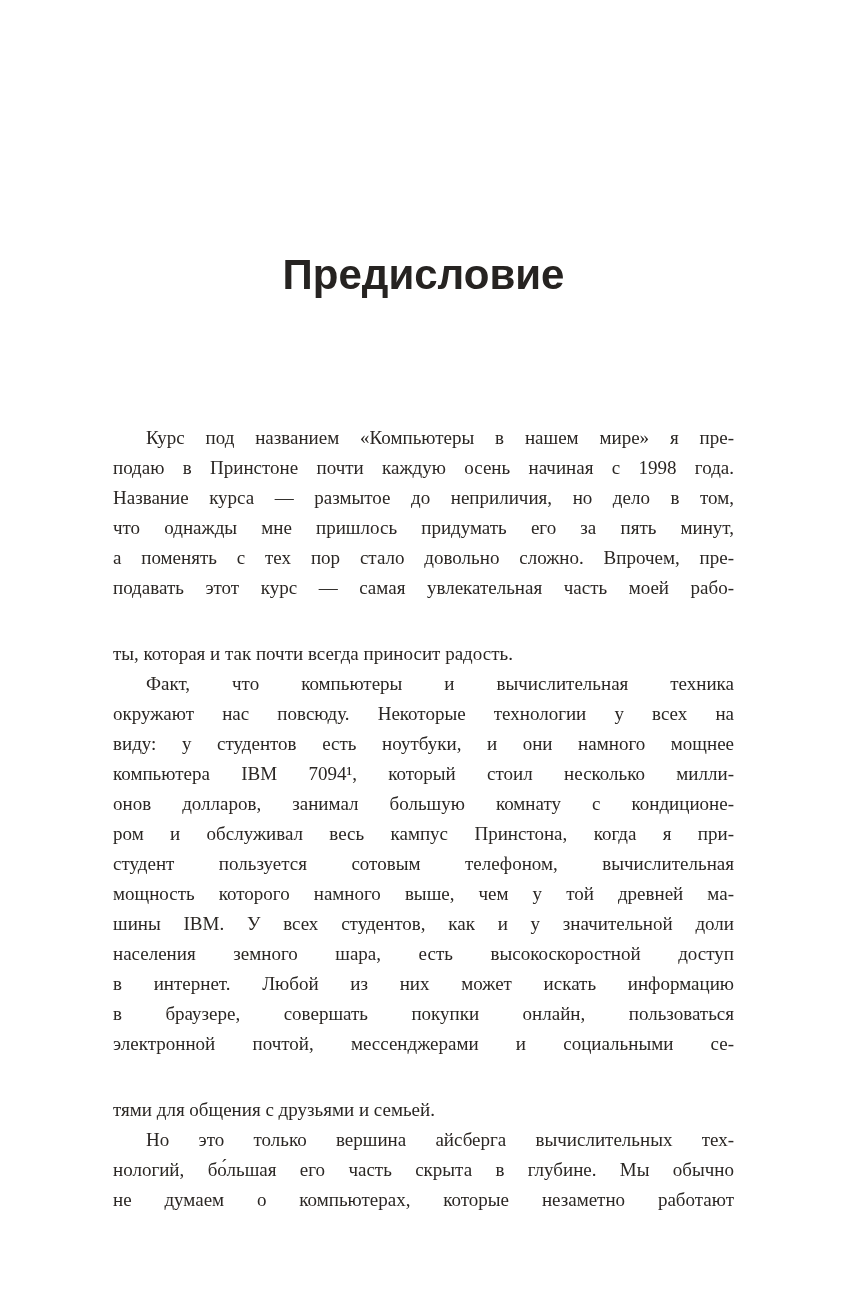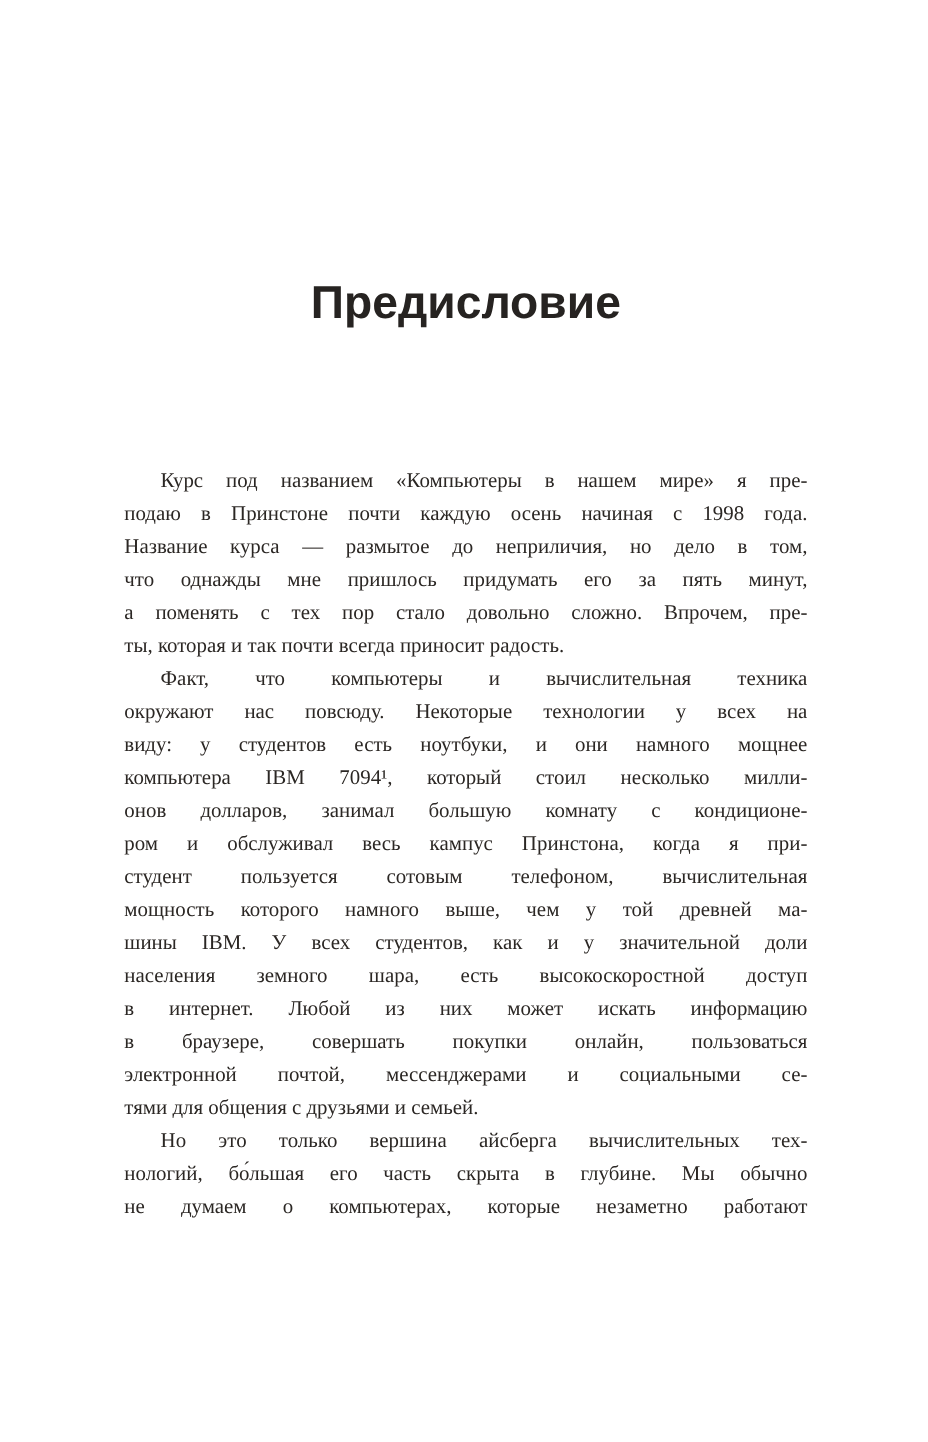--- a/index.html
+++ b/index.html
@@ -43,34 +43,36 @@
   .text-line {
     line-height: 30px;
     text-align: justify;
     text-align-last: justify;
   }
   .text-line.first-line {
     padding-left: 33px;
   }
   .text-line.para-end {
     text-align-last: left;
+    margin-top: 36px;
   }
 </style>
 </head>
 <body>
 
 <div class="book-page">
   <h1 class="chapter-title">Предисловие</h1>
   <div class="text-block" id="text-block">
       <div class="paragraph">
         <div class="text-line first-line">Курс под названием «Компьютеры в нашем мире» я пре-</div>
         <div class="text-line">подаю в Принстоне почти каждую осень начиная с 1998 года.</div>
         <div class="text-line">Название курса — размытое до неприличия, но дело в том,</div>
         <div class="text-line">что однажды мне пришлось придумать его за пять минут,</div>
         <div class="text-line">а поменять с тех пор стало довольно сложно. Впрочем, пре-</div>
+        <div class="text-line">подавать этот курс — самая увлекательная часть моей рабо-</div>
         <div class="text-line para-end">ты, которая и так почти всегда приносит радость.</div>
       </div>
       <div class="paragraph">
         <div class="text-line first-line">Факт, что компьютеры и вычислительная техника</div>
         <div class="text-line">окружают нас повсюду. Некоторые технологии у всех на</div>
         <div class="text-line">виду: у студентов есть ноутбуки, и они намного мощнее</div>
         <div class="text-line">компьютера IBM 7094¹, который стоил несколько милли-</div>
         <div class="text-line">онов долларов, занимал большую комнату с кондиционе-</div>
         <div class="text-line">ром и обслуживал весь кампус Принстона, когда я при-</div>
         <div class="text-line">студент пользуется сотовым телефоном, вычислительная</div>

